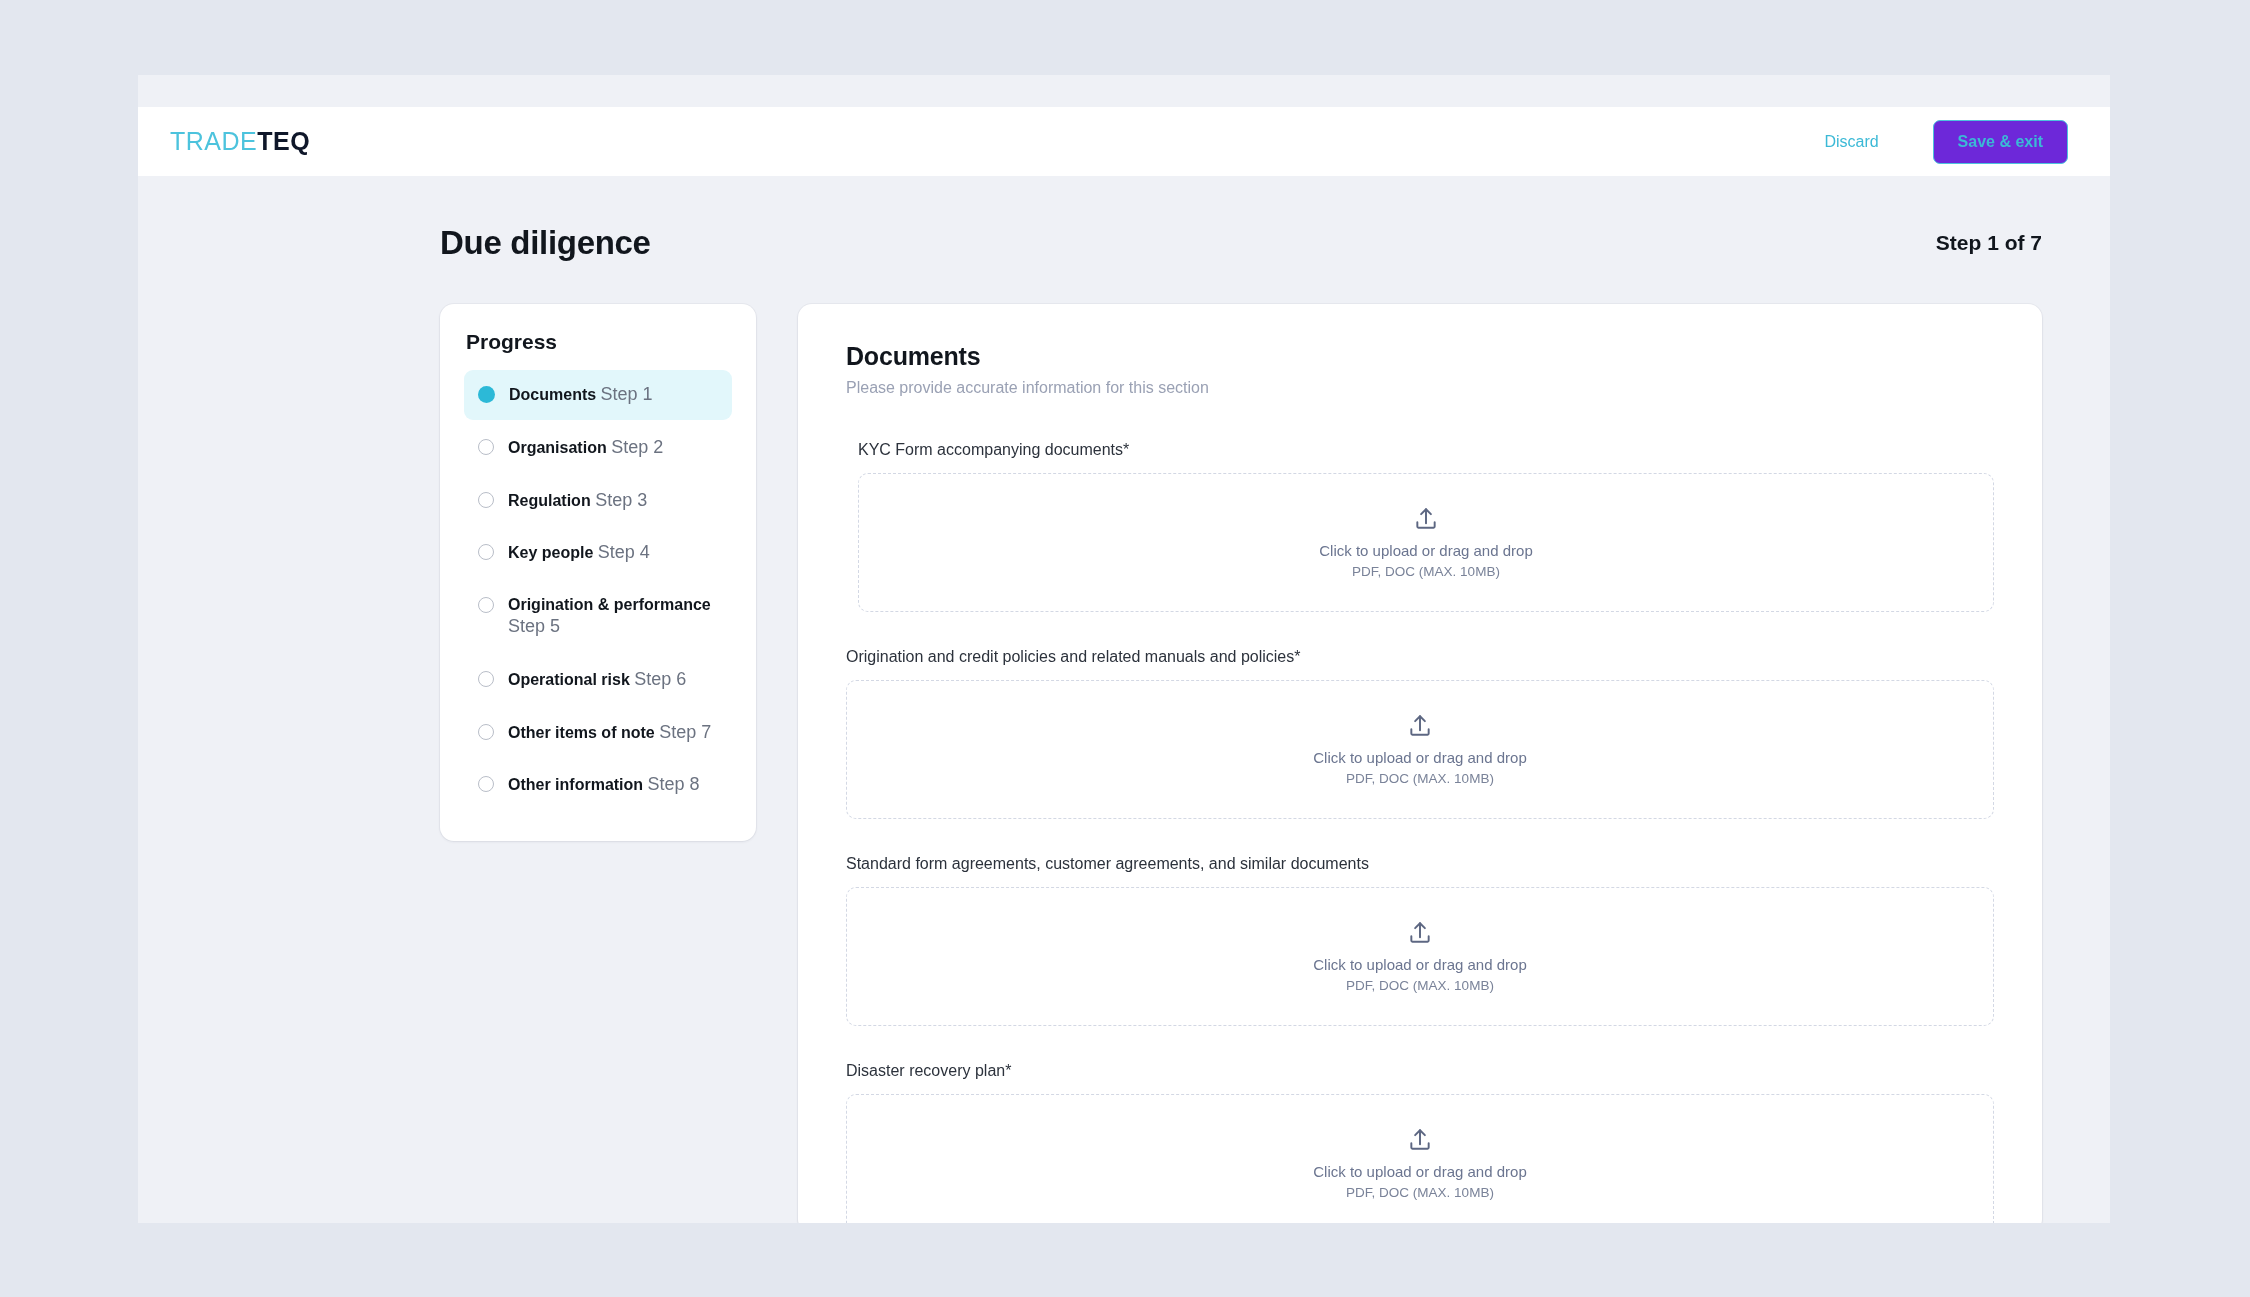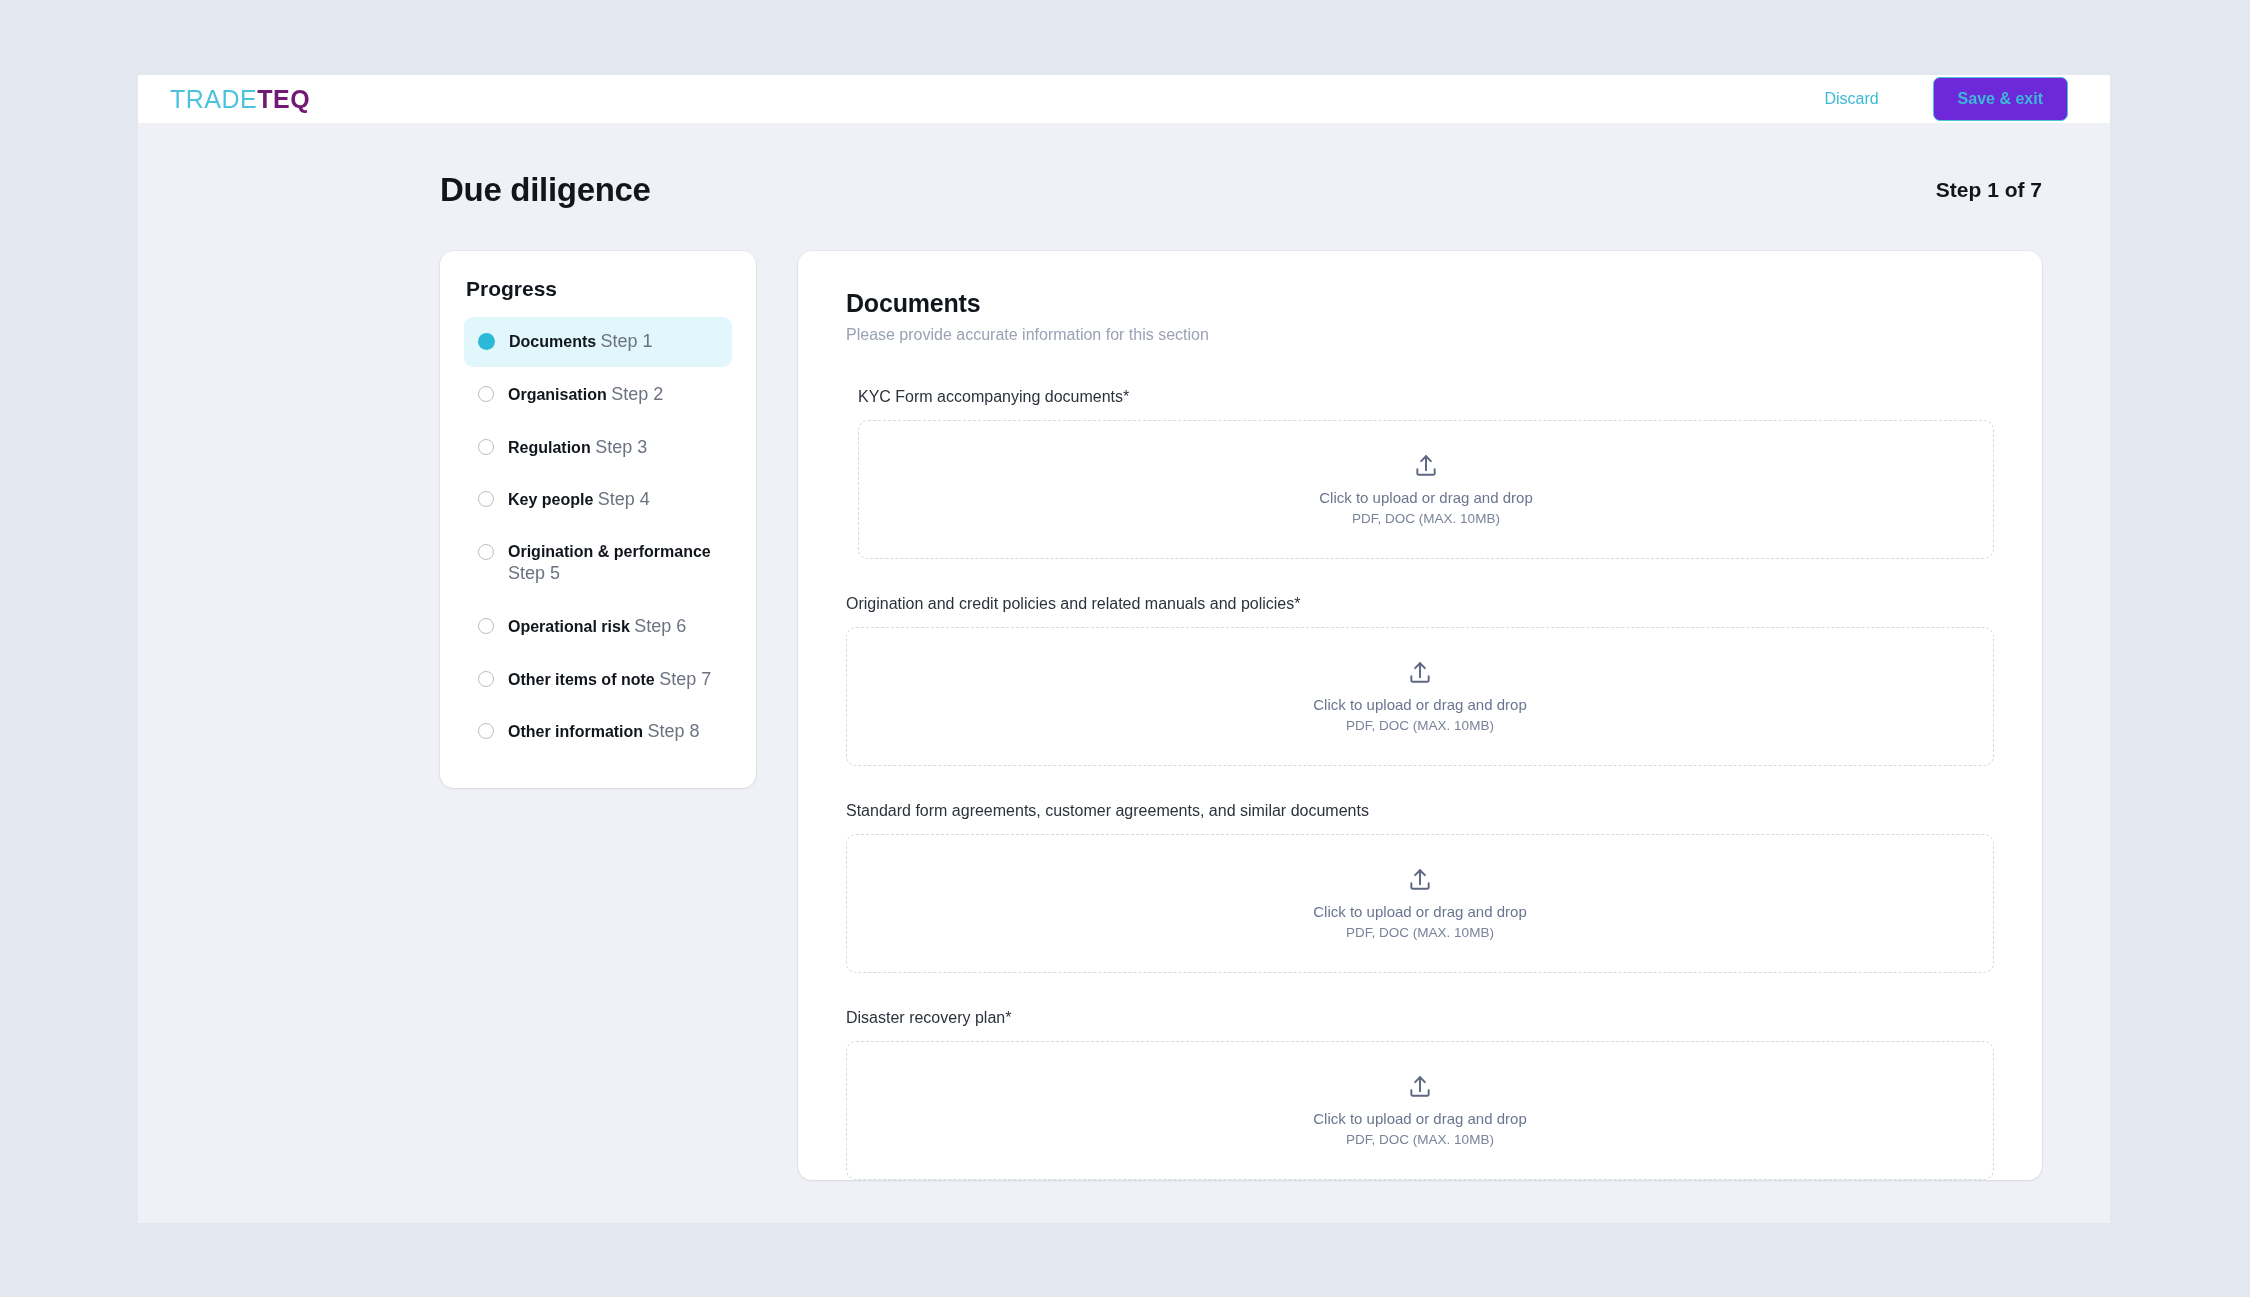--- a/index.html
+++ b/index.html
@@ -22,38 +22,39 @@
     left: 138px;
     top: 75px;
     width: 1972px;
     height: 1148px;
     background: #eff1f6;
     overflow: hidden;
   }
 
   
   .topbar {
-    height: 48px;
+    height: 69px;
     background: #ffffff;
     display: flex;
     align-items: center;
     justify-content: space-between;
     padding: 0 42px 0 32px;
+    margin-top: 32px;
   }
 
   .logo {
     font-size: 25px;
     font-weight: 700;
     letter-spacing: 0.5px;
     display: flex;
     align-items: baseline;
     user-select: none;
   }
   .logo .logo-a { color: #4cc3dd; font-weight: 400; }
-  .logo .logo-b { color: #701a75; font-weight: 700; }
+  .logo .logo-b { color: #0f172a; font-weight: 700; }
 
   .topbar-actions {
     display: flex;
     align-items: center;
     gap: 40px;
   }
 
   .btn-discard {
     background: none;
     border: none;

